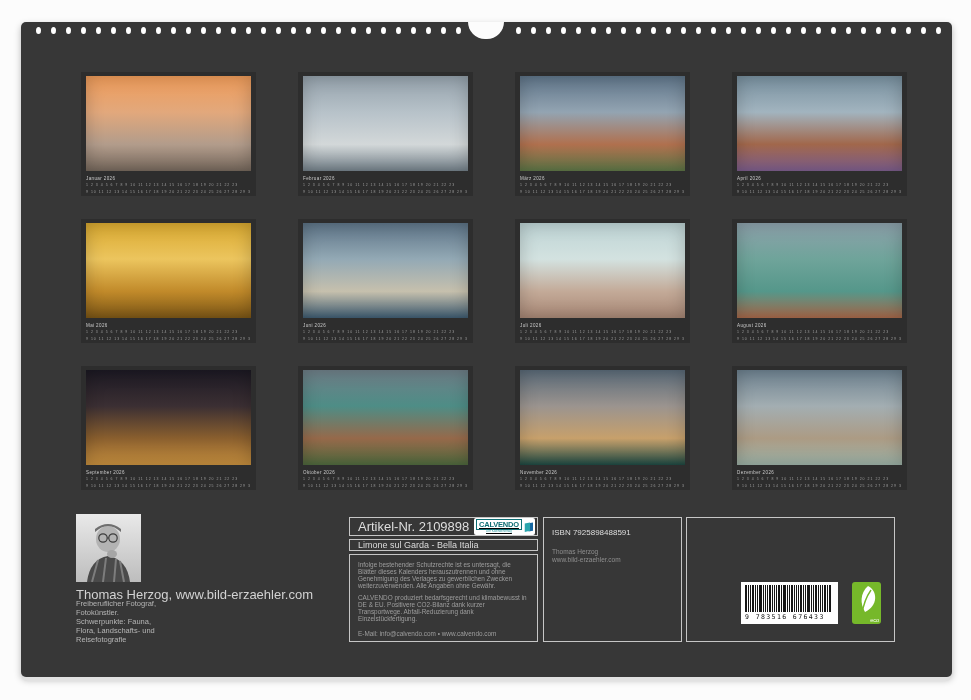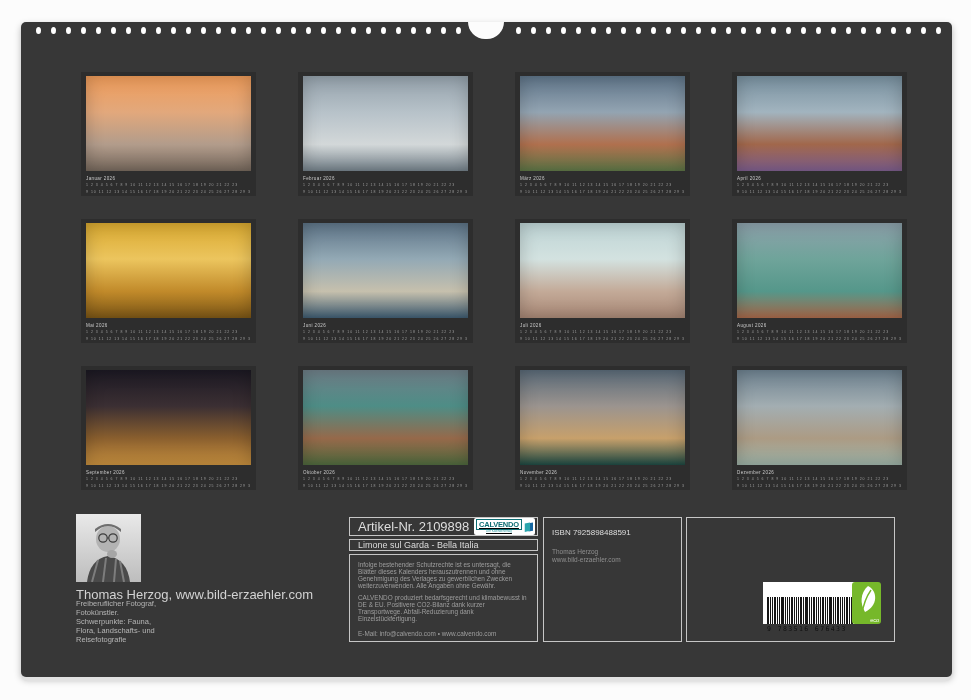--- a/index.html
+++ b/index.html
@@ -49,22 +49,22 @@
   .mid-c{flex:1;padding:6px 8px 4px 8px;font-size:6.4px;line-height:7px;color:#9e9e9e;}
   .mid-c .para2{margin-top:5px;}
   .mid-c .email{margin-top:8px;}
 
   .rmid-box{position:absolute;left:522px;top:495px;width:139px;height:125px;padding:10px 8px;}
   .isbn{font-size:8px;color:#dedede;}
   .address{margin-top:20px;font-size:8px;line-height:9.5px;color:#d8d8d8;white-space:pre-line;}
   .contact{margin-top:11px;font-size:6.5px;line-height:7.5px;color:#8f8f8f;white-space:pre-line;}
 
   .rbox{position:absolute;left:665px;top:495px;width:209px;height:125px;}
-  .barcode{position:absolute;left:76px;top:64px;width:97px;height:42px;background:#ffffff;
-    padding:15px 4px 1px 4px;}
+  .barcode{position:absolute;left:54px;top:64px;width:97px;height:42px;background:#ffffff;
+    padding:3px 4px 1px 4px;}
   .bars{display:flex;height:27px;align-items:stretch;}
   .bar{background:#161616;margin-right:1px;flex:none;}
   .digits{font-size:6.5px;color:#111;margin-top:1px;letter-spacing:1.4px;
     font-family:"DejaVu Sans Mono",monospace;white-space:nowrap;}
   .eco{position:absolute;left:165px;top:64px;width:29px;height:42px;background:#76b82a;
     border-radius:3px;overflow:hidden;}
   .eco svg{display:block;}
   .eco-word{position:absolute;right:2px;bottom:1px;font-size:5.5px;color:#ffffff;}
 </style>
 </head>

